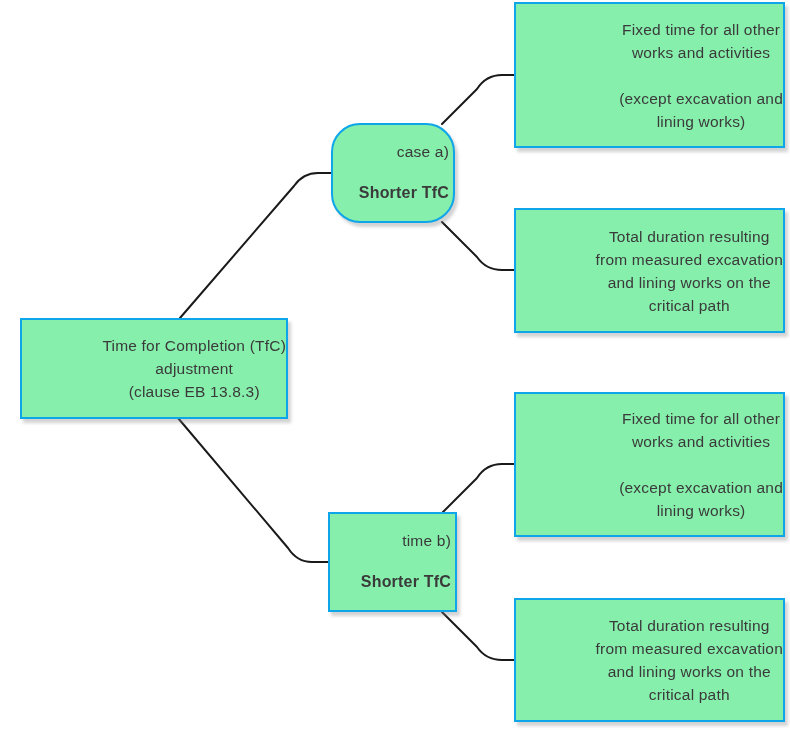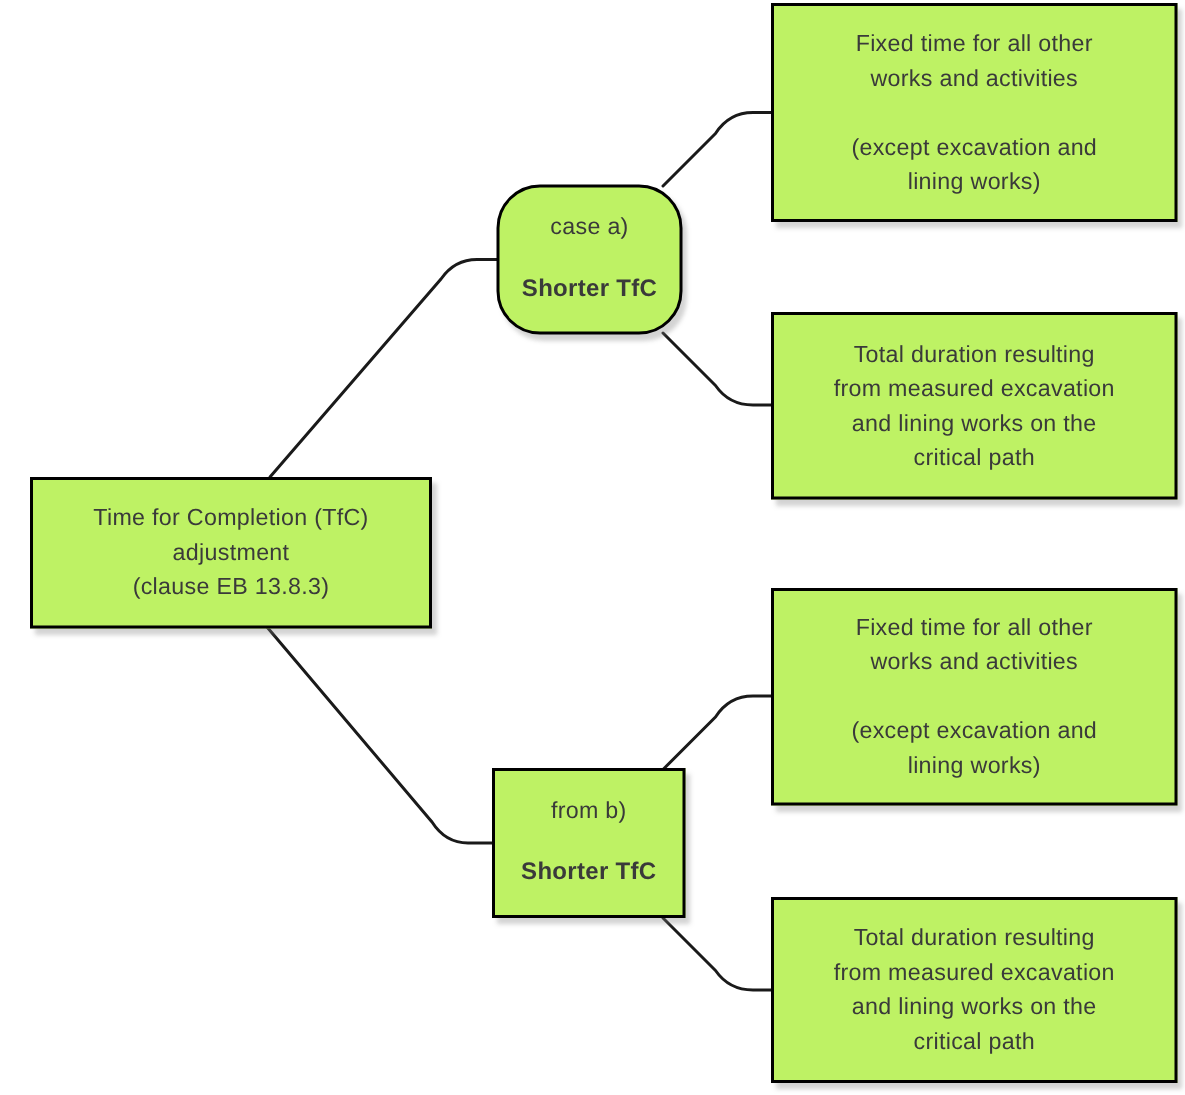--- a/index.html
+++ b/index.html
@@ -19,26 +19,26 @@
   #wires {
     position: absolute;
     left: 0;
     top: 0;
     width: 790px;
     height: 730px;
   }
   .node {
     position: absolute;
     box-sizing: border-box;
-    border: 2px solid #000000;
-    background: #bef264;
+    border: 2px solid #0ea5e9;
+    background: #86efac;
     box-shadow: 3px 4px 3px rgba(130,130,130,0.35);
     display: flex;
     flex-direction: column;
-    align-items: center;
+    align-items: flex-end;
     justify-content: center;
     text-align: center;
     font-size: 15.5px;
     line-height: 23px;
     letter-spacing: 0.2px;
   }
   .multiline {
     white-space: pre-line;
   }
   .node-root   { left: 20px;   top: 318px; width: 268px; height: 101px; }
@@ -82,21 +82,21 @@
 adjustment
 (clause EB 13.8.3)</span>
   </div>
 
   <div class="node node-case-a case-node">
     <span>case a)</span>
     <span class="case-result">Shorter TfC</span>
   </div>
 
   <div class="node node-case-b case-node">
-    <span>from b)</span>
+    <span>time b)</span>
     <span class="case-result">Shorter TfC</span>
   </div>
 
   <div class="node node-out-1">
     <span class="multiline">Fixed time for all other
 works and activities
 
 (except excavation and
 lining works)</span>
   </div>

